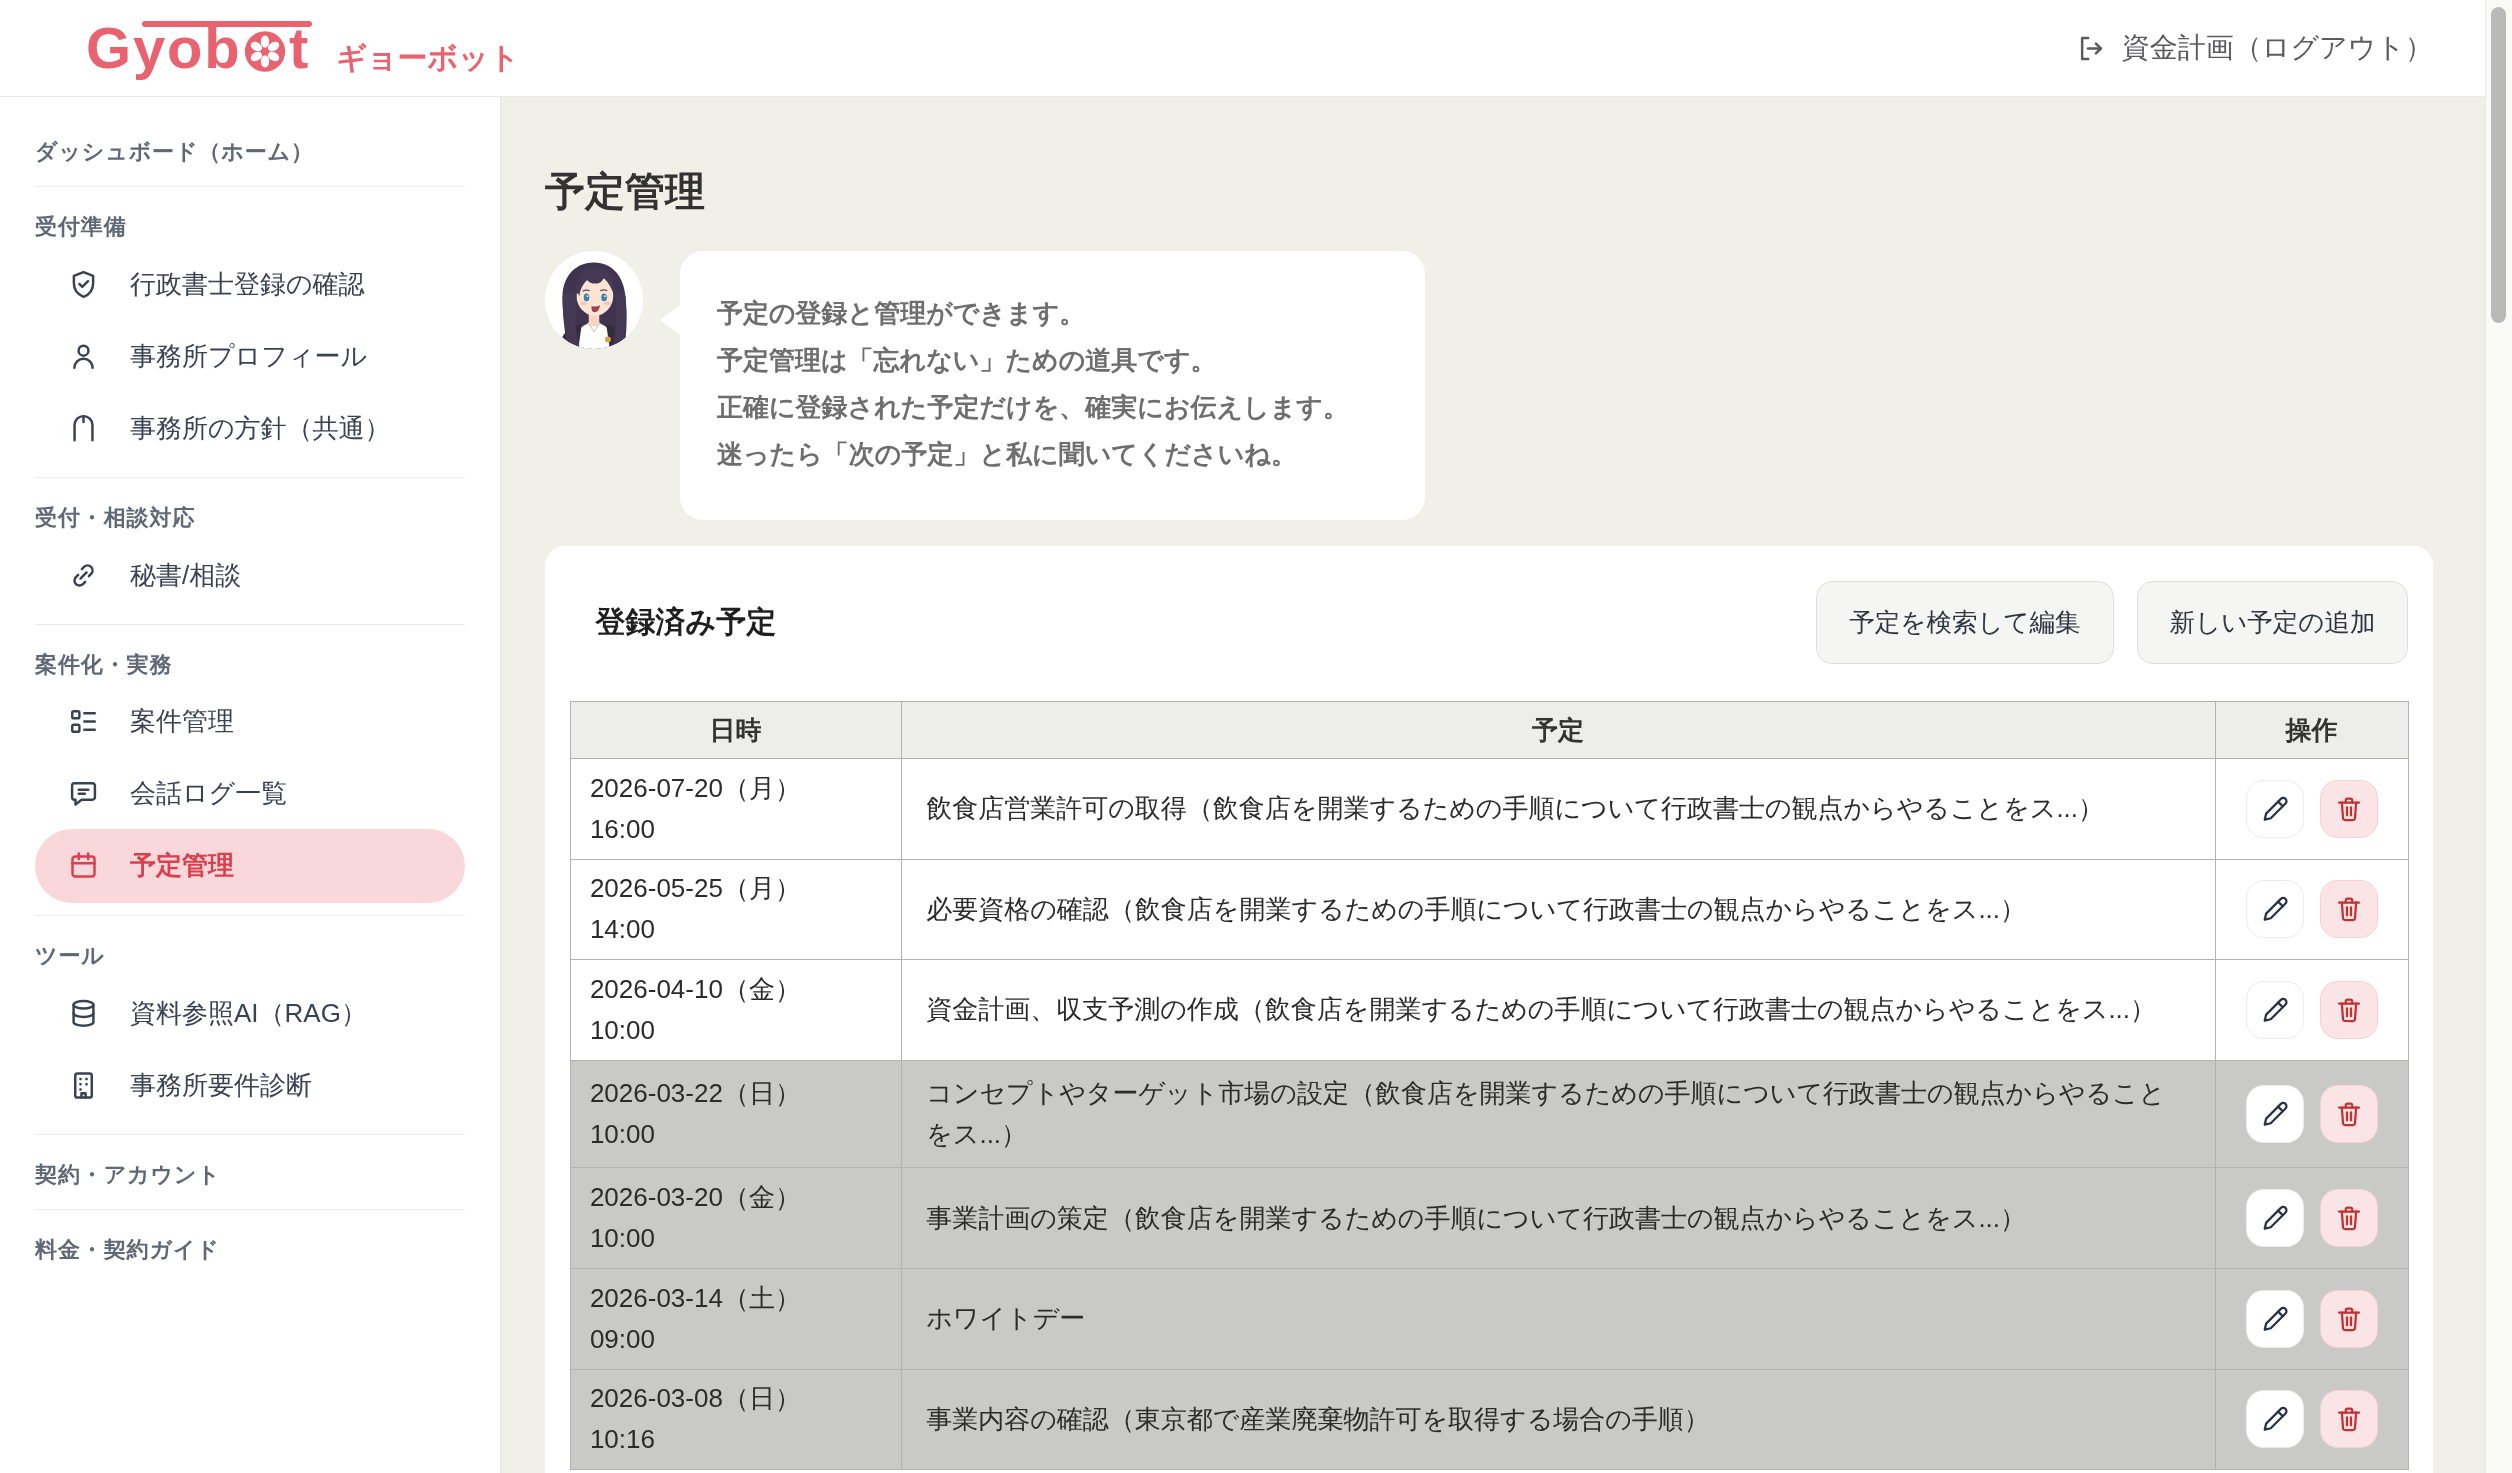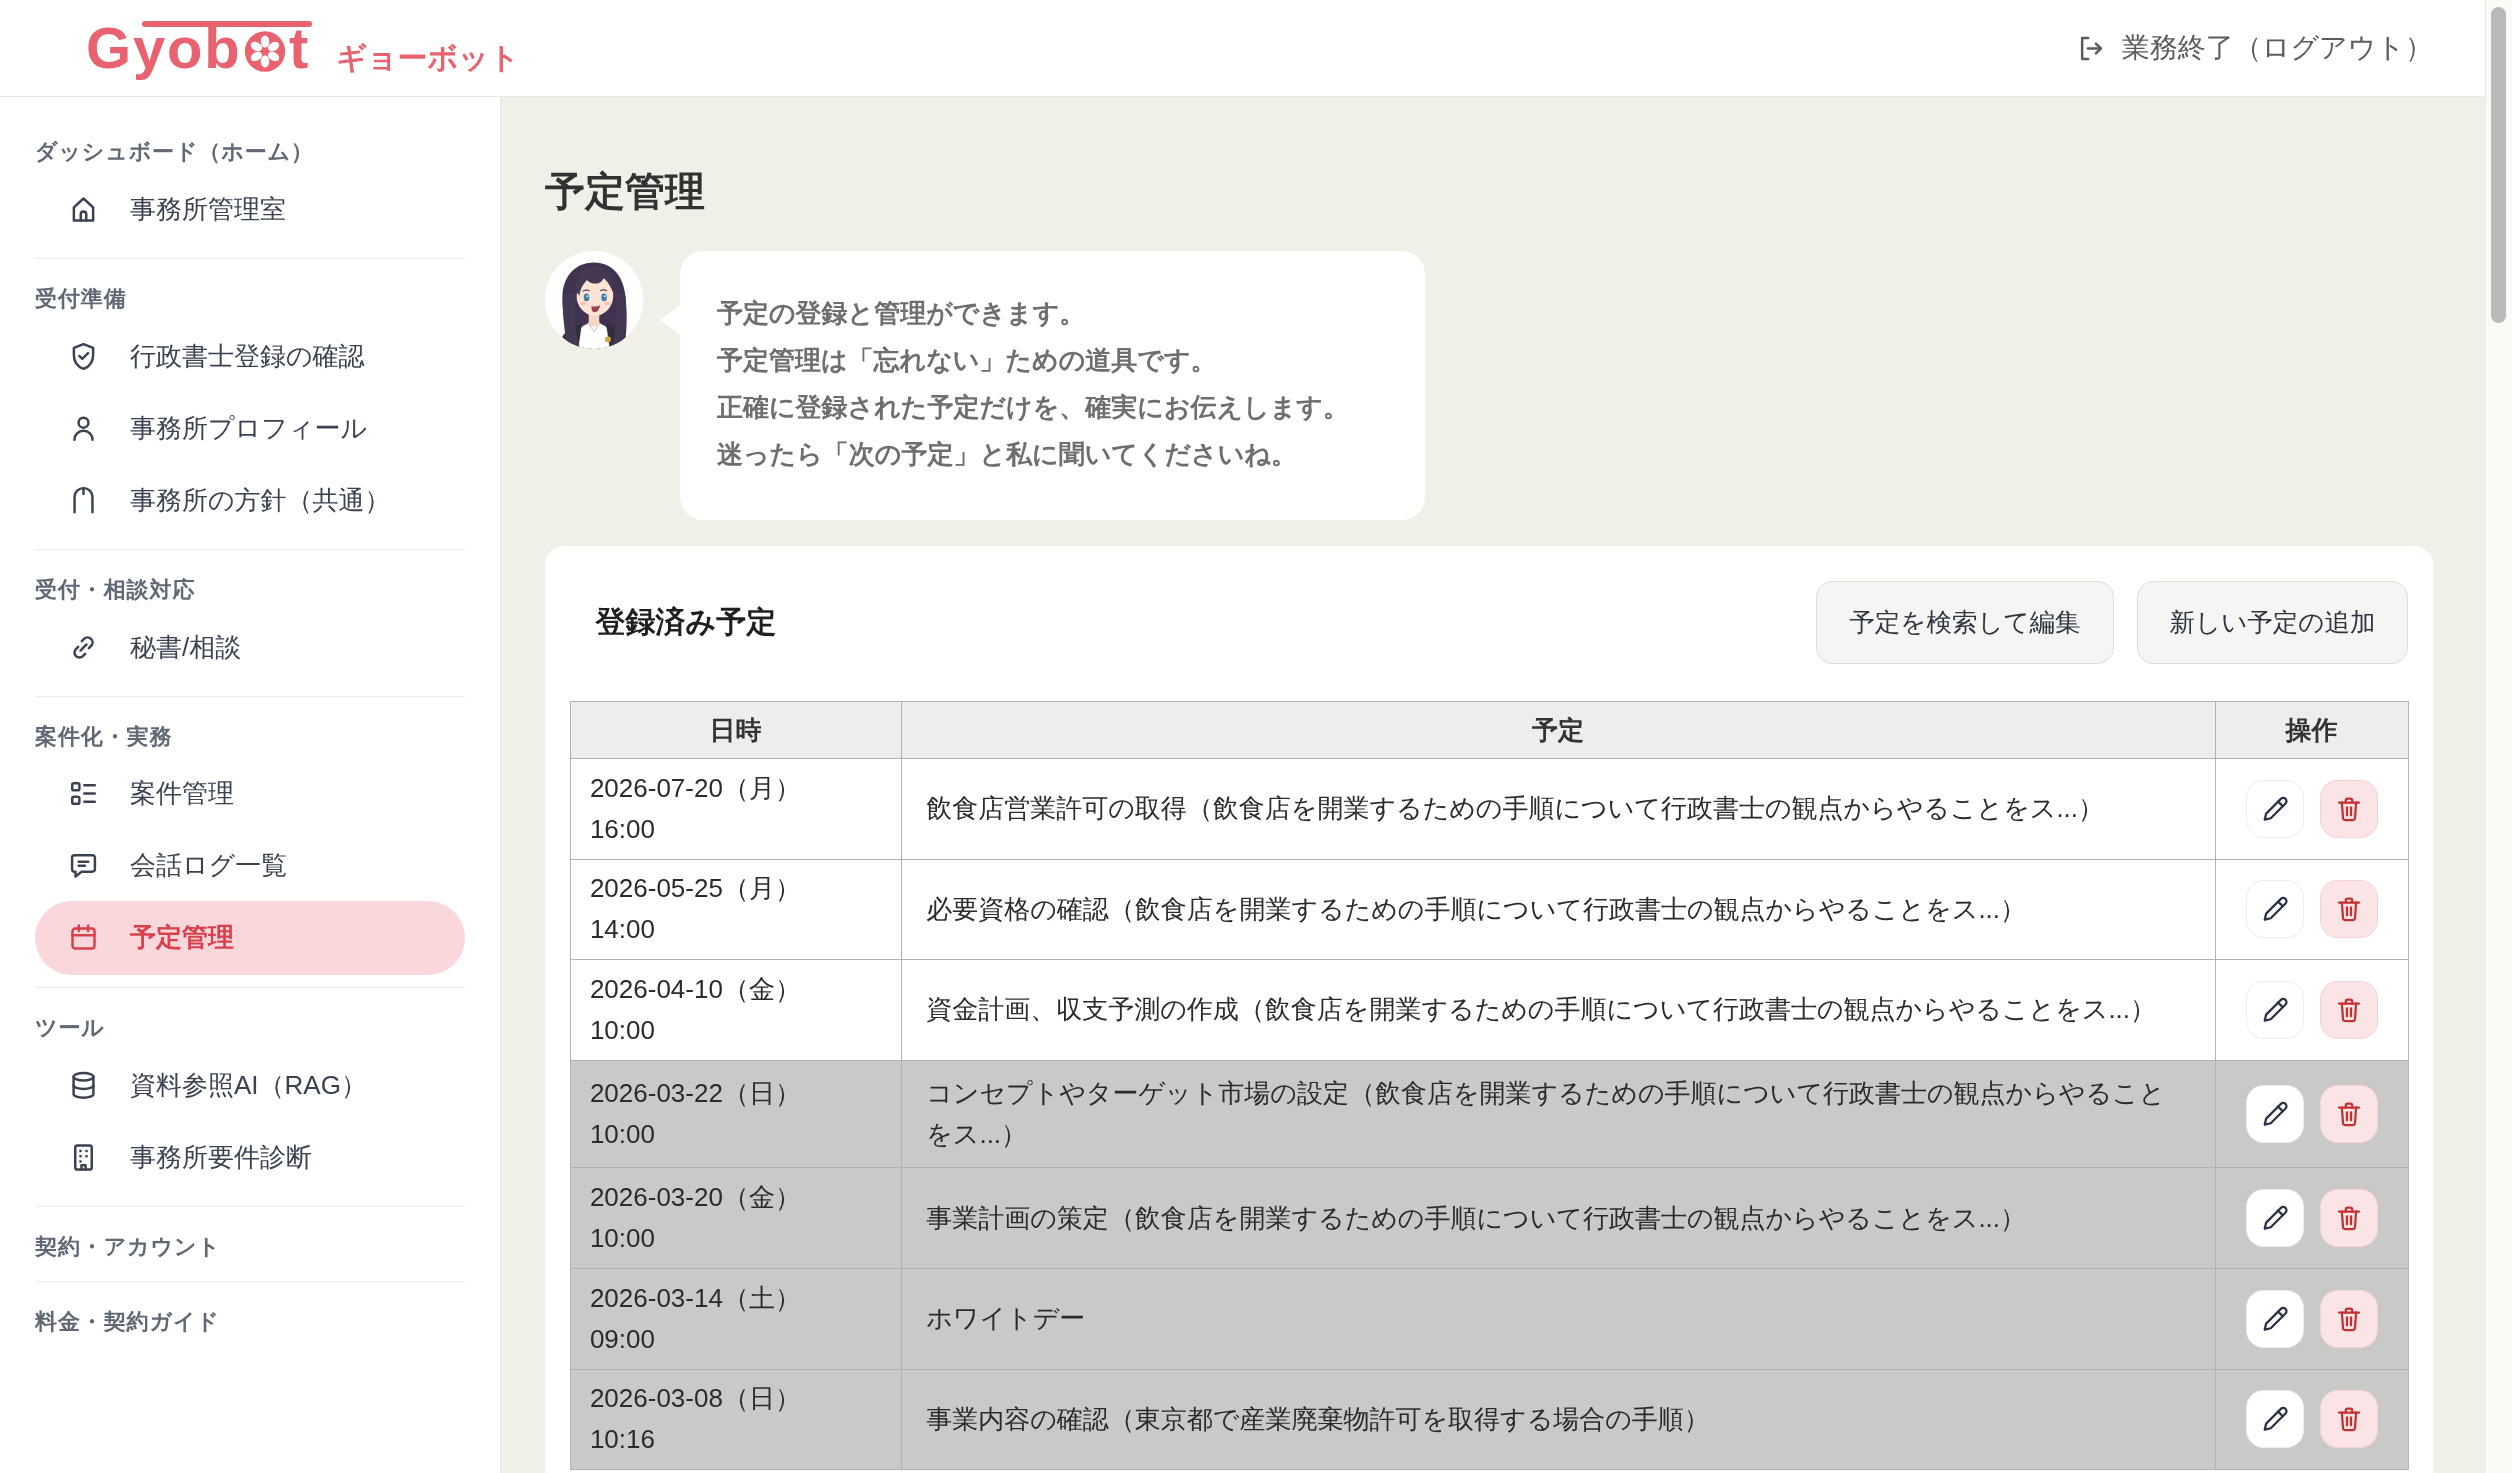--- a/index.html
+++ b/index.html
@@ -120,37 +120,28 @@
       <span class="logo-kana">ギョーボット</span>
     </div>
     <div class="logout">
       <span class="ic">
           <svg viewBox="0 0 24 24" fill="none" stroke="currentColor" stroke-width="1.8" stroke-linecap="round" stroke-linejoin="round">
             <path d="M9.6 4.4H5.2v15.2h4.4"></path>
             <path d="M9.4 12h9.2"></path>
             <path d="M15.2 8.4l3.6 3.6-3.6 3.6"></path>
           </svg>
         </span>
-      <span>業務終了（ログアウト）</span>
+      <span>資金計画（ログアウト）</span>
     </div>
   </header>
 
   <aside class="sidebar">
     <nav id="sidebar-nav">
         <div class="nav-section">
           <div class="nav-label">ダッシュボード（ホーム）</div>
-          <div class="nav-item">
-            <span class="ic">
-              <svg viewBox="0 0 24 24" fill="none" stroke="currentColor" stroke-width="1.8" stroke-linecap="round" stroke-linejoin="round">
-                <path d="M5 10.5 12 4l7 6.5V20H5z"></path>
-                <path d="M10 20v-4.5a2 2 0 0 1 4 0V20"></path>
-              </svg>
-            </span>
-            <span>事務所管理室</span>
-          </div>
         </div>
         <div class="nav-section">
           <div class="nav-label">受付準備</div>
           <div class="nav-item">
             <span class="ic">
               <svg viewBox="0 0 24 24" fill="none" stroke="currentColor" stroke-width="1.8" stroke-linecap="round" stroke-linejoin="round">
                 <path d="M12 3l7 2.8V11c0 4.8-3 8.4-7 10-4-1.6-7-5.2-7-10V5.8z"></path>
                 <path d="M9 11.6l2.1 2.1 4.2-4.2"></path>
               </svg>
             </span>

